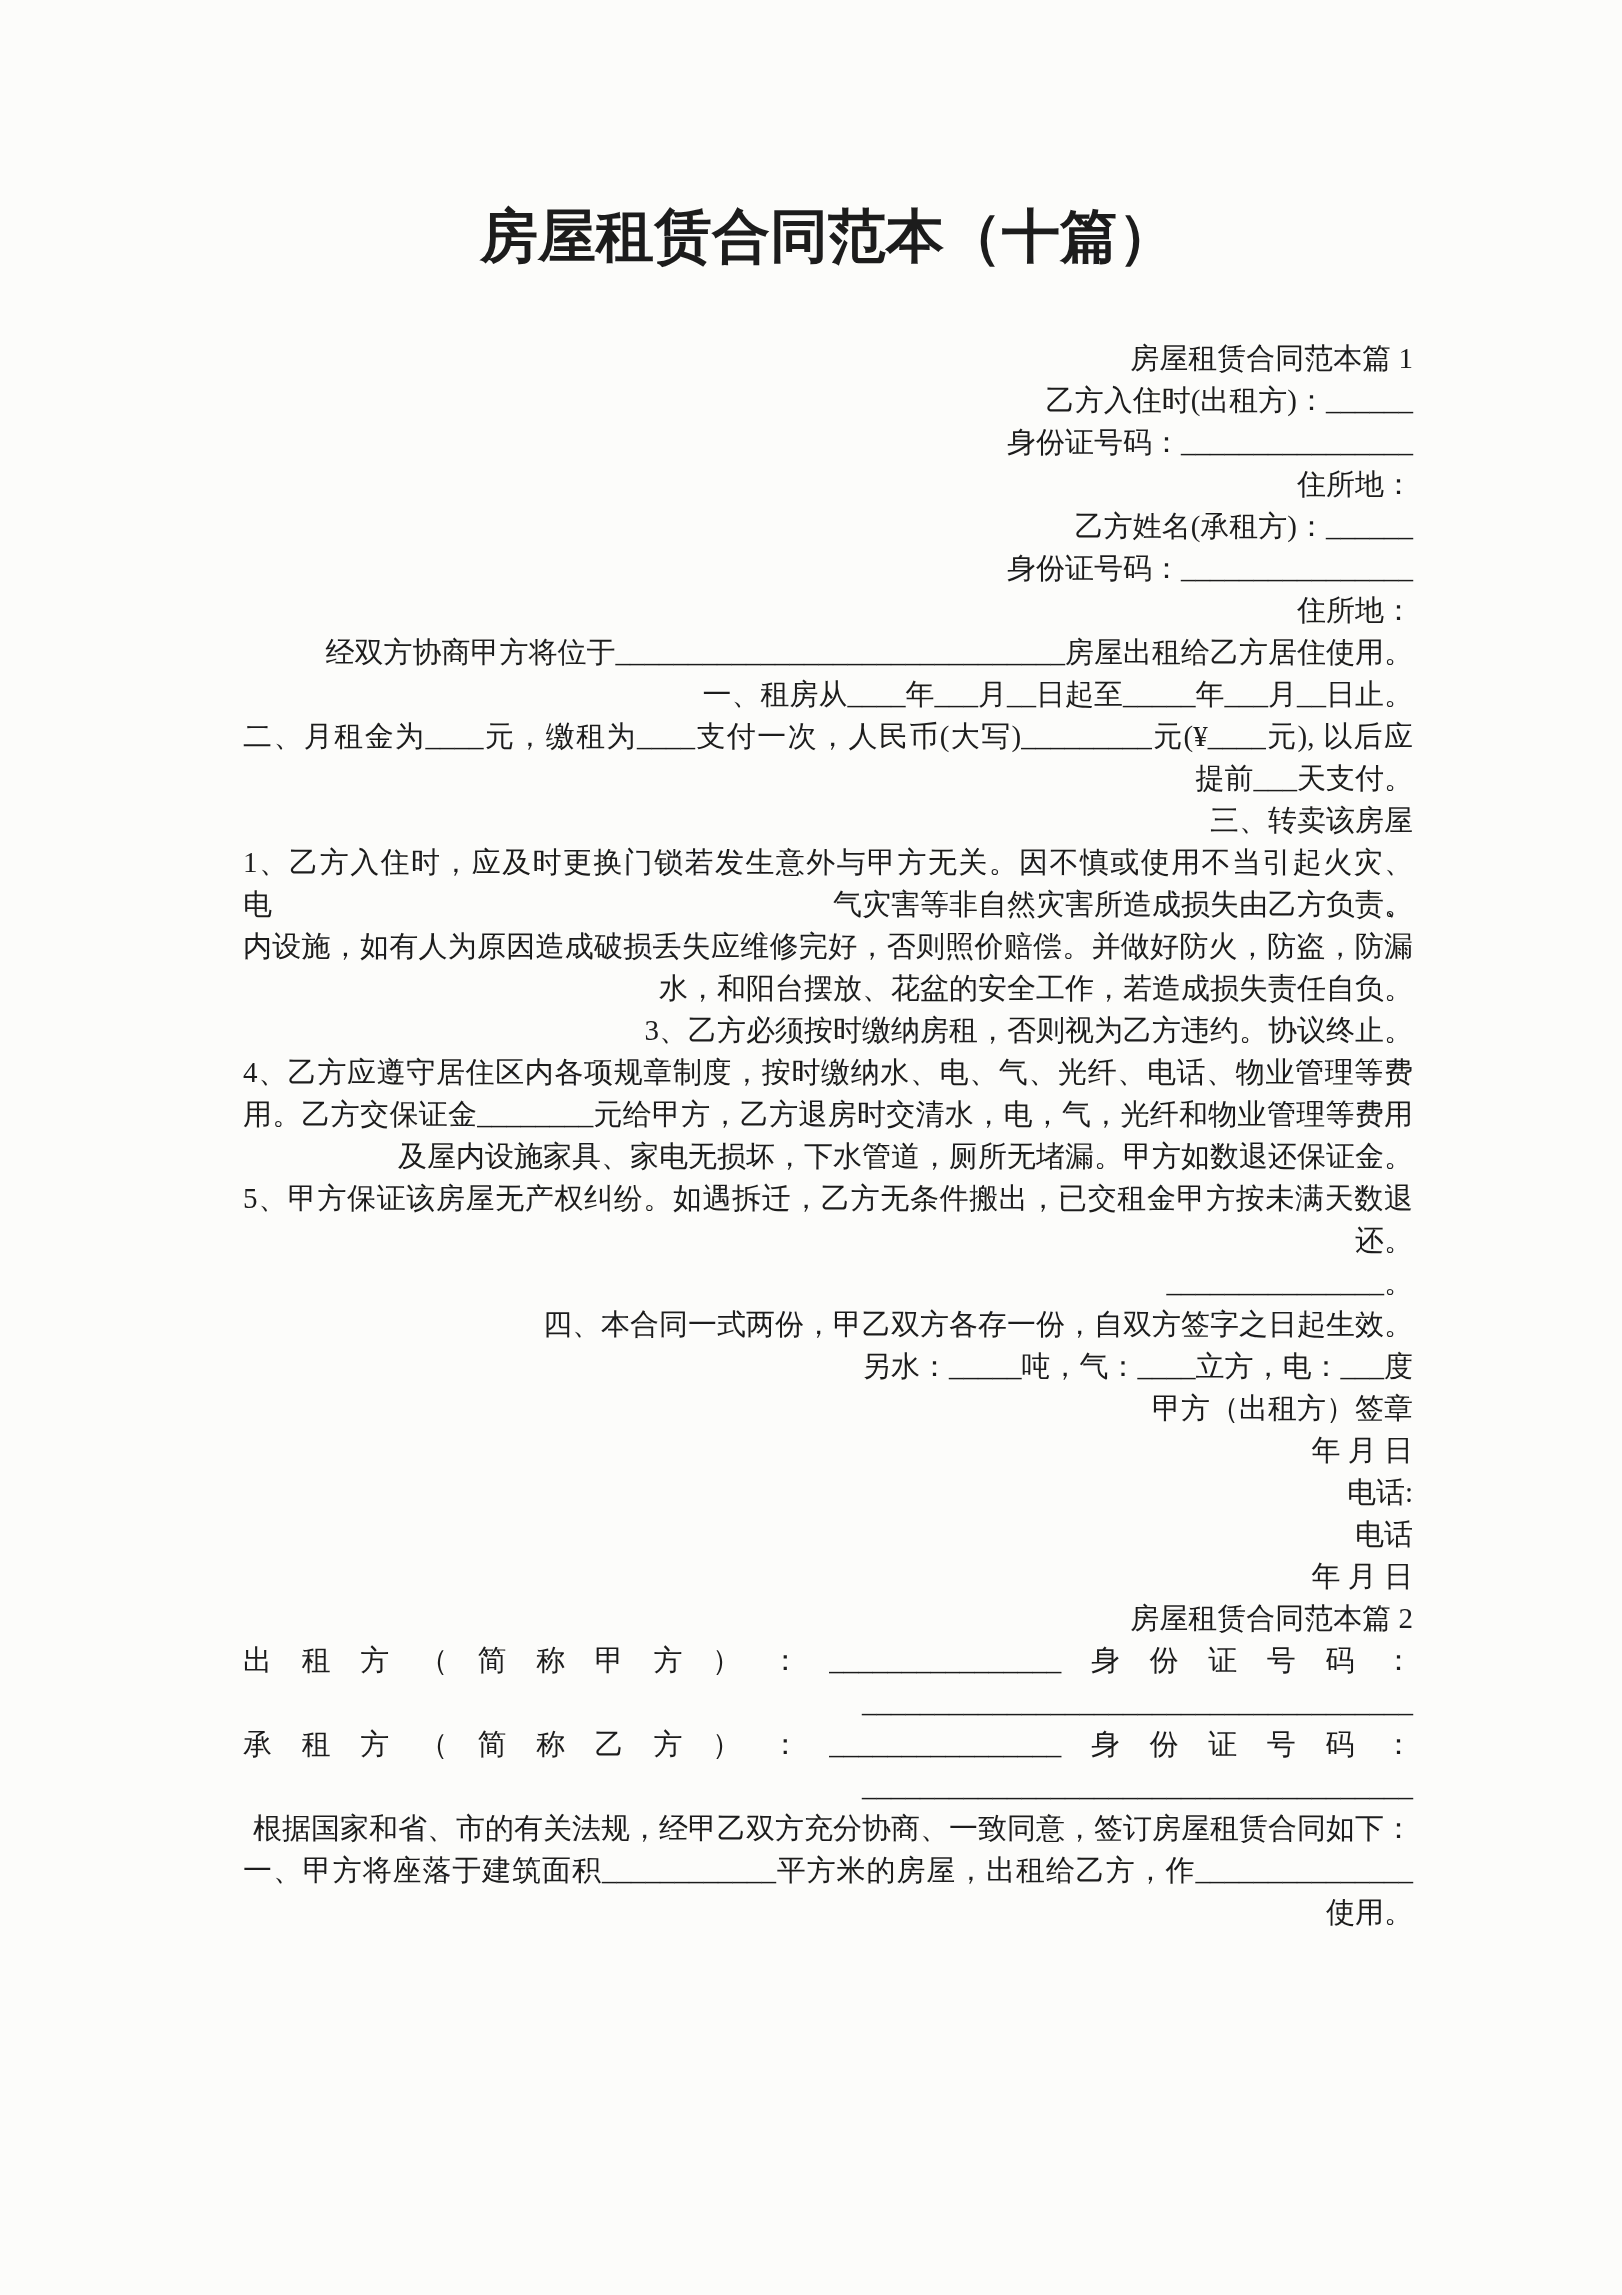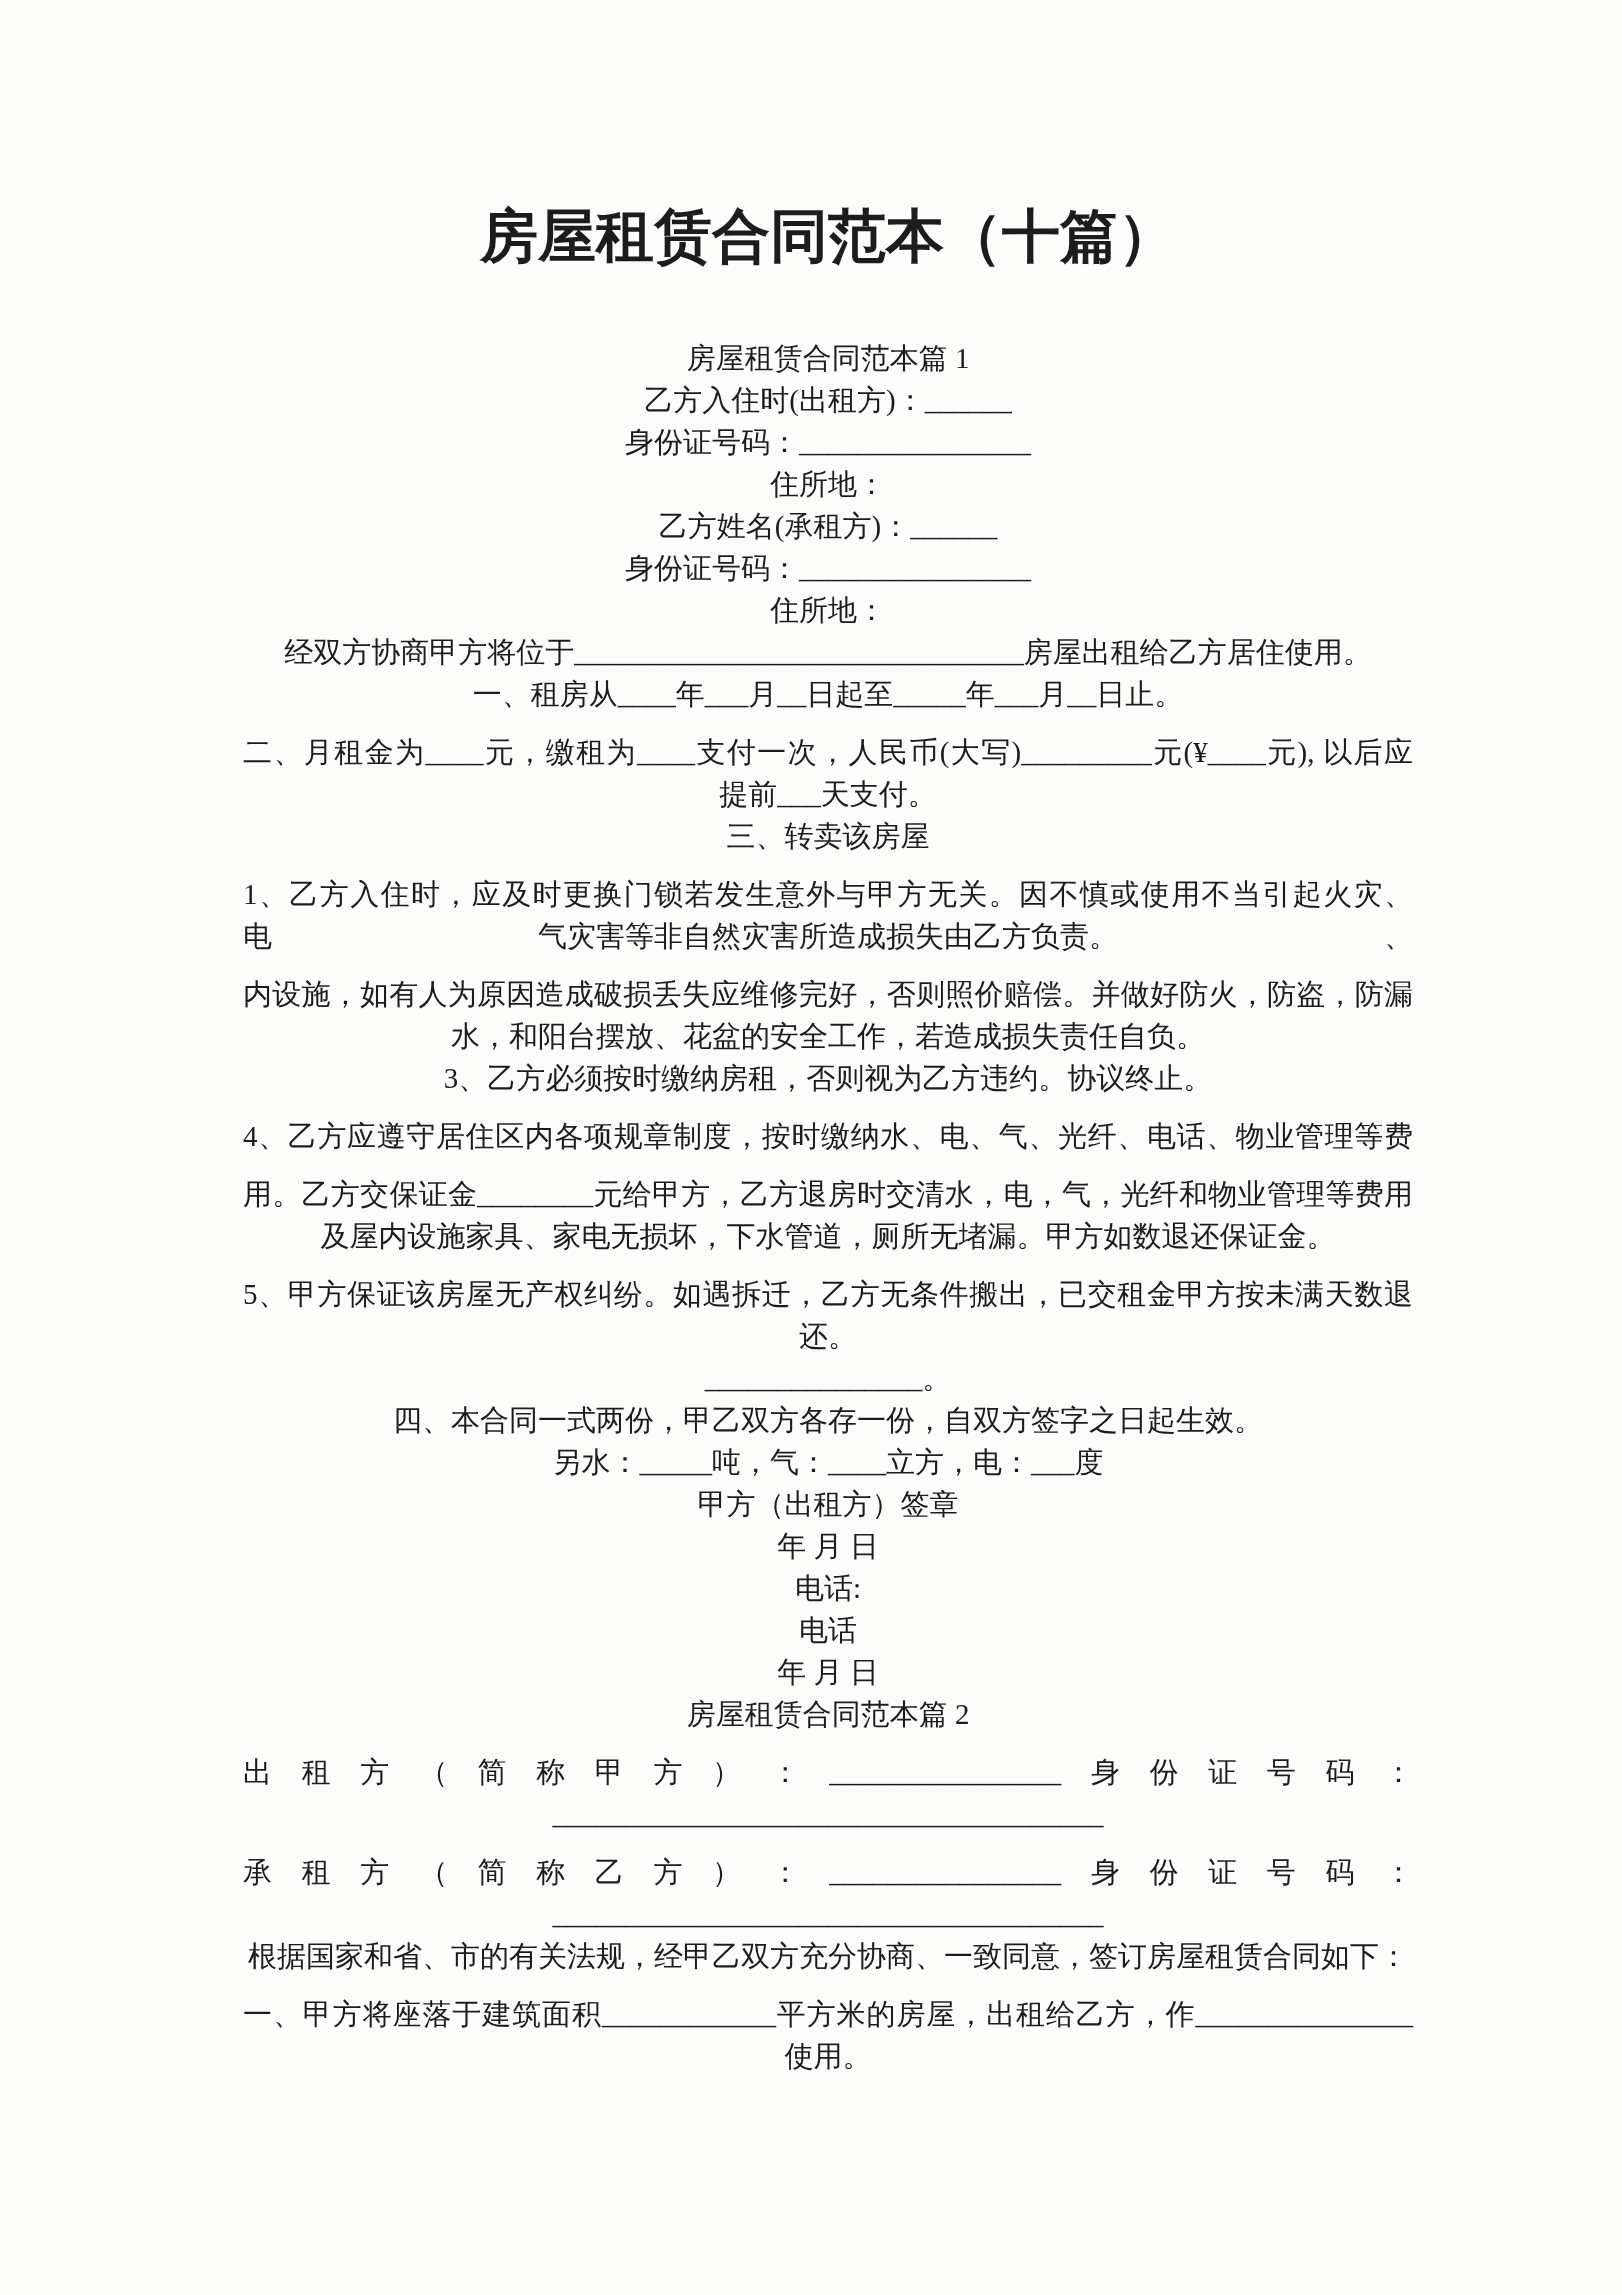--- a/index.html
+++ b/index.html
@@ -34,27 +34,26 @@
     position: absolute;
     left: 243px;
     top: 337px;
     width: 1170px;
   }
   .line {
     font-size: 29px;
     line-height: 42px;
     height: 42px;
     white-space: pre;
-    text-align: center;
+    text-align: right;
   }
   .line.justify {
     white-space: normal;
     text-align: justify;
     text-align-last: justify;
-    margin-top: 16px;
   }
 </style>
 </head>
 <body style="background: rgb(252, 252, 250); color: rgb(28, 28, 28);">
 
 <div class="page">
   <div class="doc-title">房屋租赁合同范本（十篇）</div>
   <div class="contract-body">
       <div class="line">房屋租赁合同范本篇 1</div>
       <div class="line">乙方入住时(出租方)：______</div>

